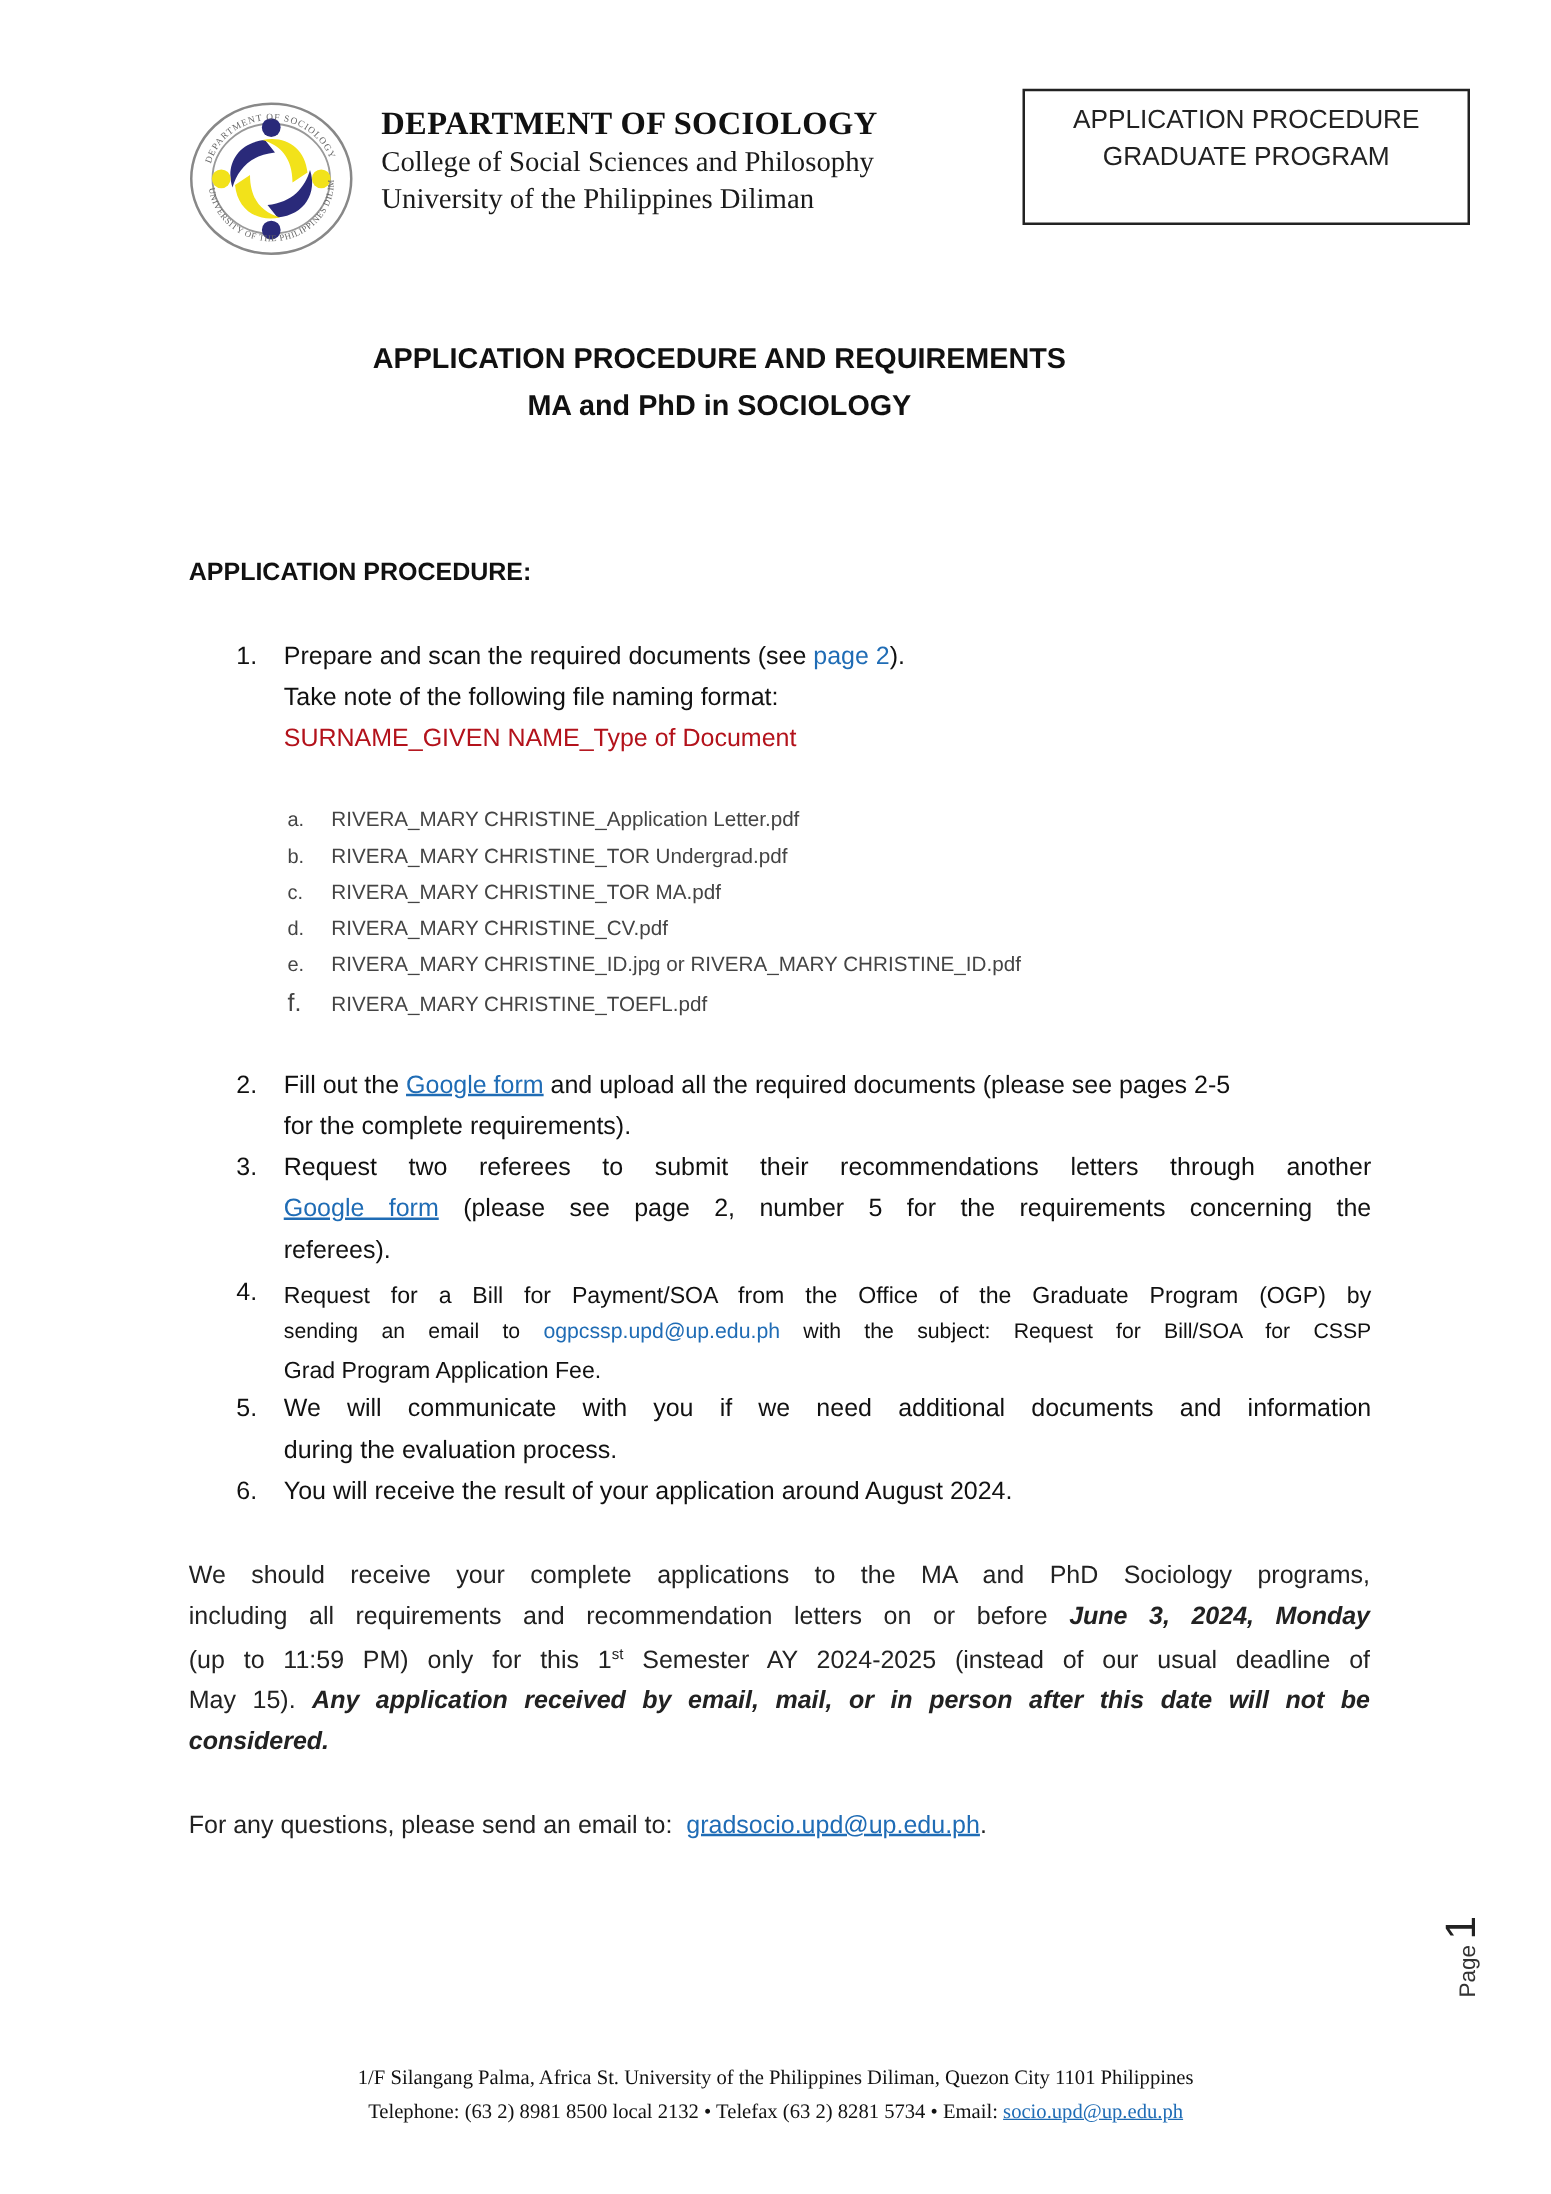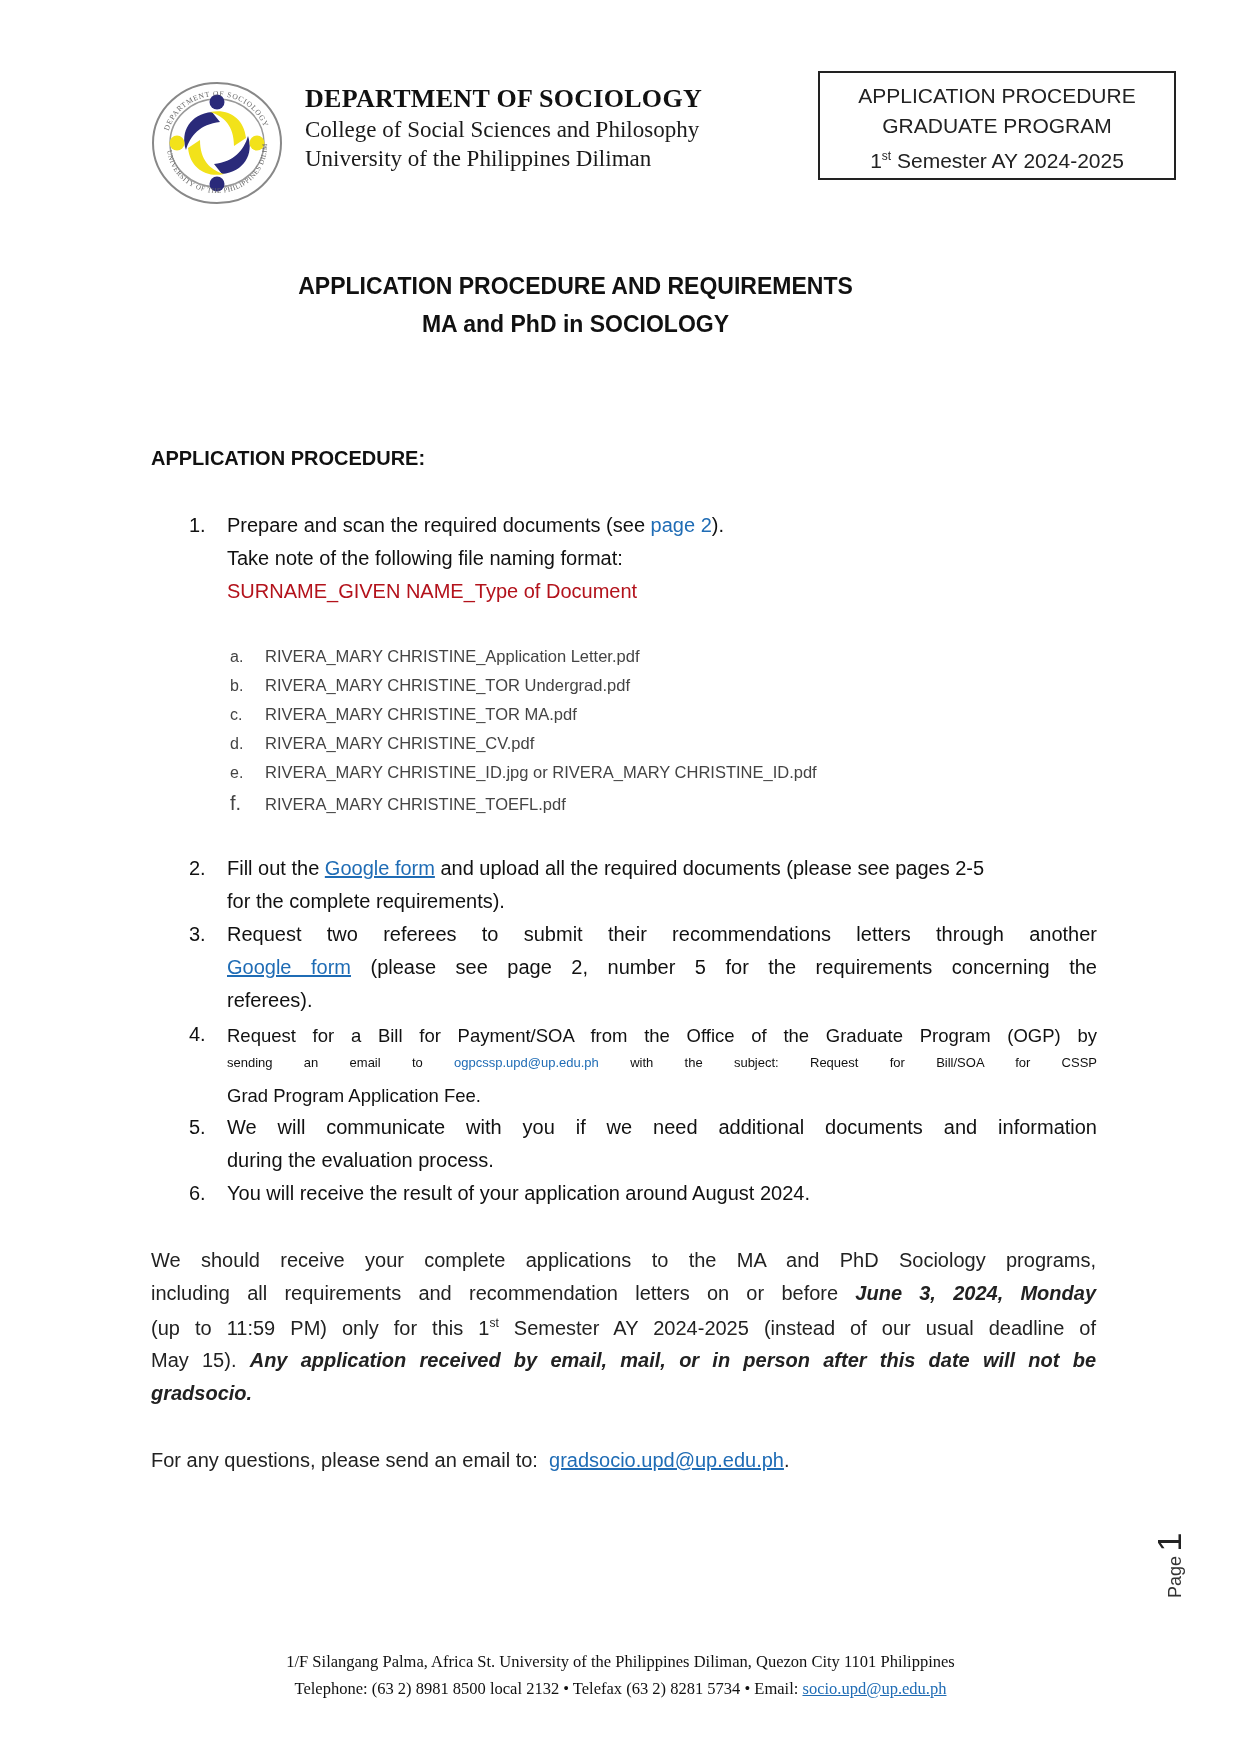--- a/index.html
+++ b/index.html
@@ -58,21 +58,20 @@
   </svg>
 </div>
 
 <div class="abs org-title">DEPARTMENT OF SOCIOLOGY</div>
 <div class="abs org-line" style="top:117px;">College of Social Sciences and Philosophy</div>
 <div class="abs org-line" style="top:146px;">University of the Philippines Diliman</div>
 
 <div class="abs hdr-box">
   <div>APPLICATION PROCEDURE</div>
   <div>GRADUATE PROGRAM</div>
-  <div><span>1</span><sup>st</sup><span style="white-space:pre"> Semester AY 2024-2025</span></div>
 </div>
 
 <div class="abs main-title" style="top:273px;">APPLICATION PROCEDURE AND REQUIREMENTS</div>
 <div class="abs main-title" style="top:311px;">MA and PhD in SOCIOLOGY</div>
 
 <div class="abs section">APPLICATION PROCEDURE:</div>
 
 <div>
   <div class="abs num" style="top:514px;">1.</div>
   <div class="abs line" style="top:514px;"><span style="white-space:pre">Prepare and scan the required documents (see </span><span class="blue">page 2</span><span>).</span></div>
@@ -104,41 +103,41 @@
 <div>
   <div class="abs num" style="top:923px;">3.</div>
   <div class="abs line just" style="top:923px;">Request two referees to submit their recommendations letters through another</div>
   <div class="abs line just" style="top:956px; white-space:normal;"><span class="link">Google form</span><span style="white-space:pre"> (please see page 2, number 5 for the requirements concerning the</span></div>
   <div class="abs line" style="top:989px;">referees).</div>
 </div>
 
 <div>
   <div class="abs num" style="top:1023px;">4.</div>
   <div class="abs line just" style="top:1025px; font-size:18.5px;">Request for a Bill for Payment/SOA from the Office of the Graduate Program (OGP) by</div>
-  <div class="abs line just" style="top:1055px; font-size:13px;"><span style="white-space:pre">sending an email to </span><span class="blue">ogpcssp.upd@up.edu.ph</span><span style="white-space:pre"> with the subject: Request for Bill/SOA for CSSP</span></div>
+  <div class="abs line just" style="top:1055px; font-size:17px;"><span style="white-space:pre">sending an email to </span><span class="blue">ogpcssp.upd@up.edu.ph</span><span style="white-space:pre"> with the subject: Request for Bill/SOA for CSSP</span></div>
   <div class="abs line" style="top:1085px; font-size:18.5px;">Grad Program Application Fee.</div>
 </div>
 
 <div>
   <div class="abs num" style="top:1116px;">5.</div>
   <div class="abs line just" style="top:1116px;">We will communicate with you if we need additional documents and information</div>
   <div class="abs line" style="top:1149px;">during the evaluation process.</div>
 </div>
 
 <div>
   <div class="abs num" style="top:1182px;">6.</div>
   <div class="abs line" style="top:1182px;">You will receive the result of your application around August 2024.</div>
 </div>
 
 <div>
   <div class="abs para just" style="top:1249px;">We should receive your complete applications to the MA and PhD Sociology programs,</div>
   <div class="abs para just" style="top:1282px;"><span style="white-space:pre">including all requirements and recommendation letters on or before </span><span class="bi">June 3, 2024, Monday</span></div>
   <div class="abs para just" style="top:1316px;"><span style="white-space:pre">(up to 11:59 PM) only for this 1</span><sup style="font-size:12px">st</sup><span style="white-space:pre"> Semester AY 2024-2025 (instead of our usual deadline of</span></div>
   <div class="abs para just" style="top:1349px;"><span style="white-space:pre">May 15). </span><span class="bi">Any application received by email, mail, or in person after this date will not be</span></div>
-  <div class="abs para" style="top:1382px;"><span class="bi">gradsocio.</span></div>
+  <div class="abs para" style="top:1382px;"><span class="bi">considered.</span></div>
 </div>
 
 <div class="abs para" style="top:1449px;"><span style="white-space:pre">For any questions, please send an email to:  </span><span class="link">gradsocio.upd@up.edu.ph</span><span>.</span></div>
 
 <div class="abs pagemark" style="top:1598px;">
   <span class="pw">Page</span>
   <span class="pn">1</span>
 </div>
 
 <div class="abs footer" style="top:1652px;">1/F Silangang Palma, Africa St. University of the Philippines Diliman, Quezon City 1101 Philippines</div>

